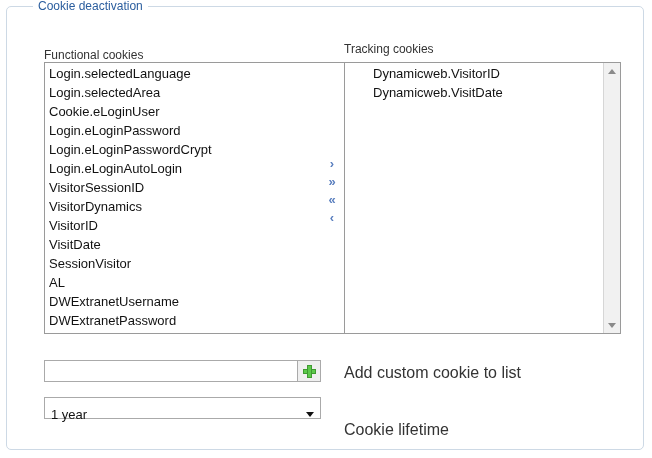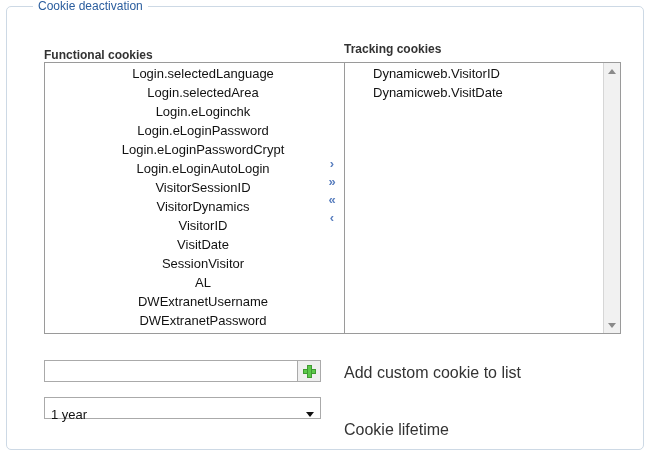--- a/index.html
+++ b/index.html
@@ -37,37 +37,37 @@
     color: #2a5d9e;
     font-size: 12px;
     font-family: "Liberation Sans", sans-serif;
     white-space: nowrap;
   }
 
   
   .col-label {
     position: absolute;
     font-size: 12px;
-    font-weight: bold;
+    font-weight: normal;
     color: #333333;
     white-space: nowrap;
   }
   .col-label.left  { left: 37px;  top: 41px; }
   .col-label.right { left: 337px; top: 35px; }
 
   
   .listbox {
     position: absolute;
     box-sizing: border-box;
     border: 1px solid #9a9a9a;
     background: #ffffff;
     overflow: hidden;
     display: flex;
   }
-  .listbox.left  { left: 37px;  top: 55px; width: 331px; height: 272px; text-align: center; }
+  .listbox.left  { left: 37px;  top: 55px; width: 331px; height: 272px; }
   .listbox.right { left: 337px; top: 55px; width: 277px; height: 272px; padding-left: 24px; }
 
   .list-items {
     flex: 1 1 auto;
     overflow: hidden;
     padding: 1px 0 0 1px;
   }
   .list-item {
     height: 19px;
     line-height: 19px;
@@ -235,21 +235,21 @@
 <div class="panel">
 
   <div class="panel-legend">Cookie deactivation</div>
 
   <div class="col-label left">Functional cookies</div>
 
   <div class="listbox left">
     <div class="list-items">
       <div class="list-item">Login.selectedLanguage</div>
       <div class="list-item">Login.selectedArea</div>
-      <div class="list-item">Login.eLoginchk</div>
+      <div class="list-item">Cookie.eLoginUser</div>
       <div class="list-item">Login.eLoginPassword</div>
       <div class="list-item">Login.eLoginPasswordCrypt</div>
       <div class="list-item">Login.eLoginAutoLogin</div>
       <div class="list-item">VisitorSessionID</div>
       <div class="list-item">VisitorDynamics</div>
       <div class="list-item">VisitorID</div>
       <div class="list-item">VisitDate</div>
       <div class="list-item">SessionVisitor</div>
       <div class="list-item">AL</div>
       <div class="list-item">DWExtranetUsername</div>

